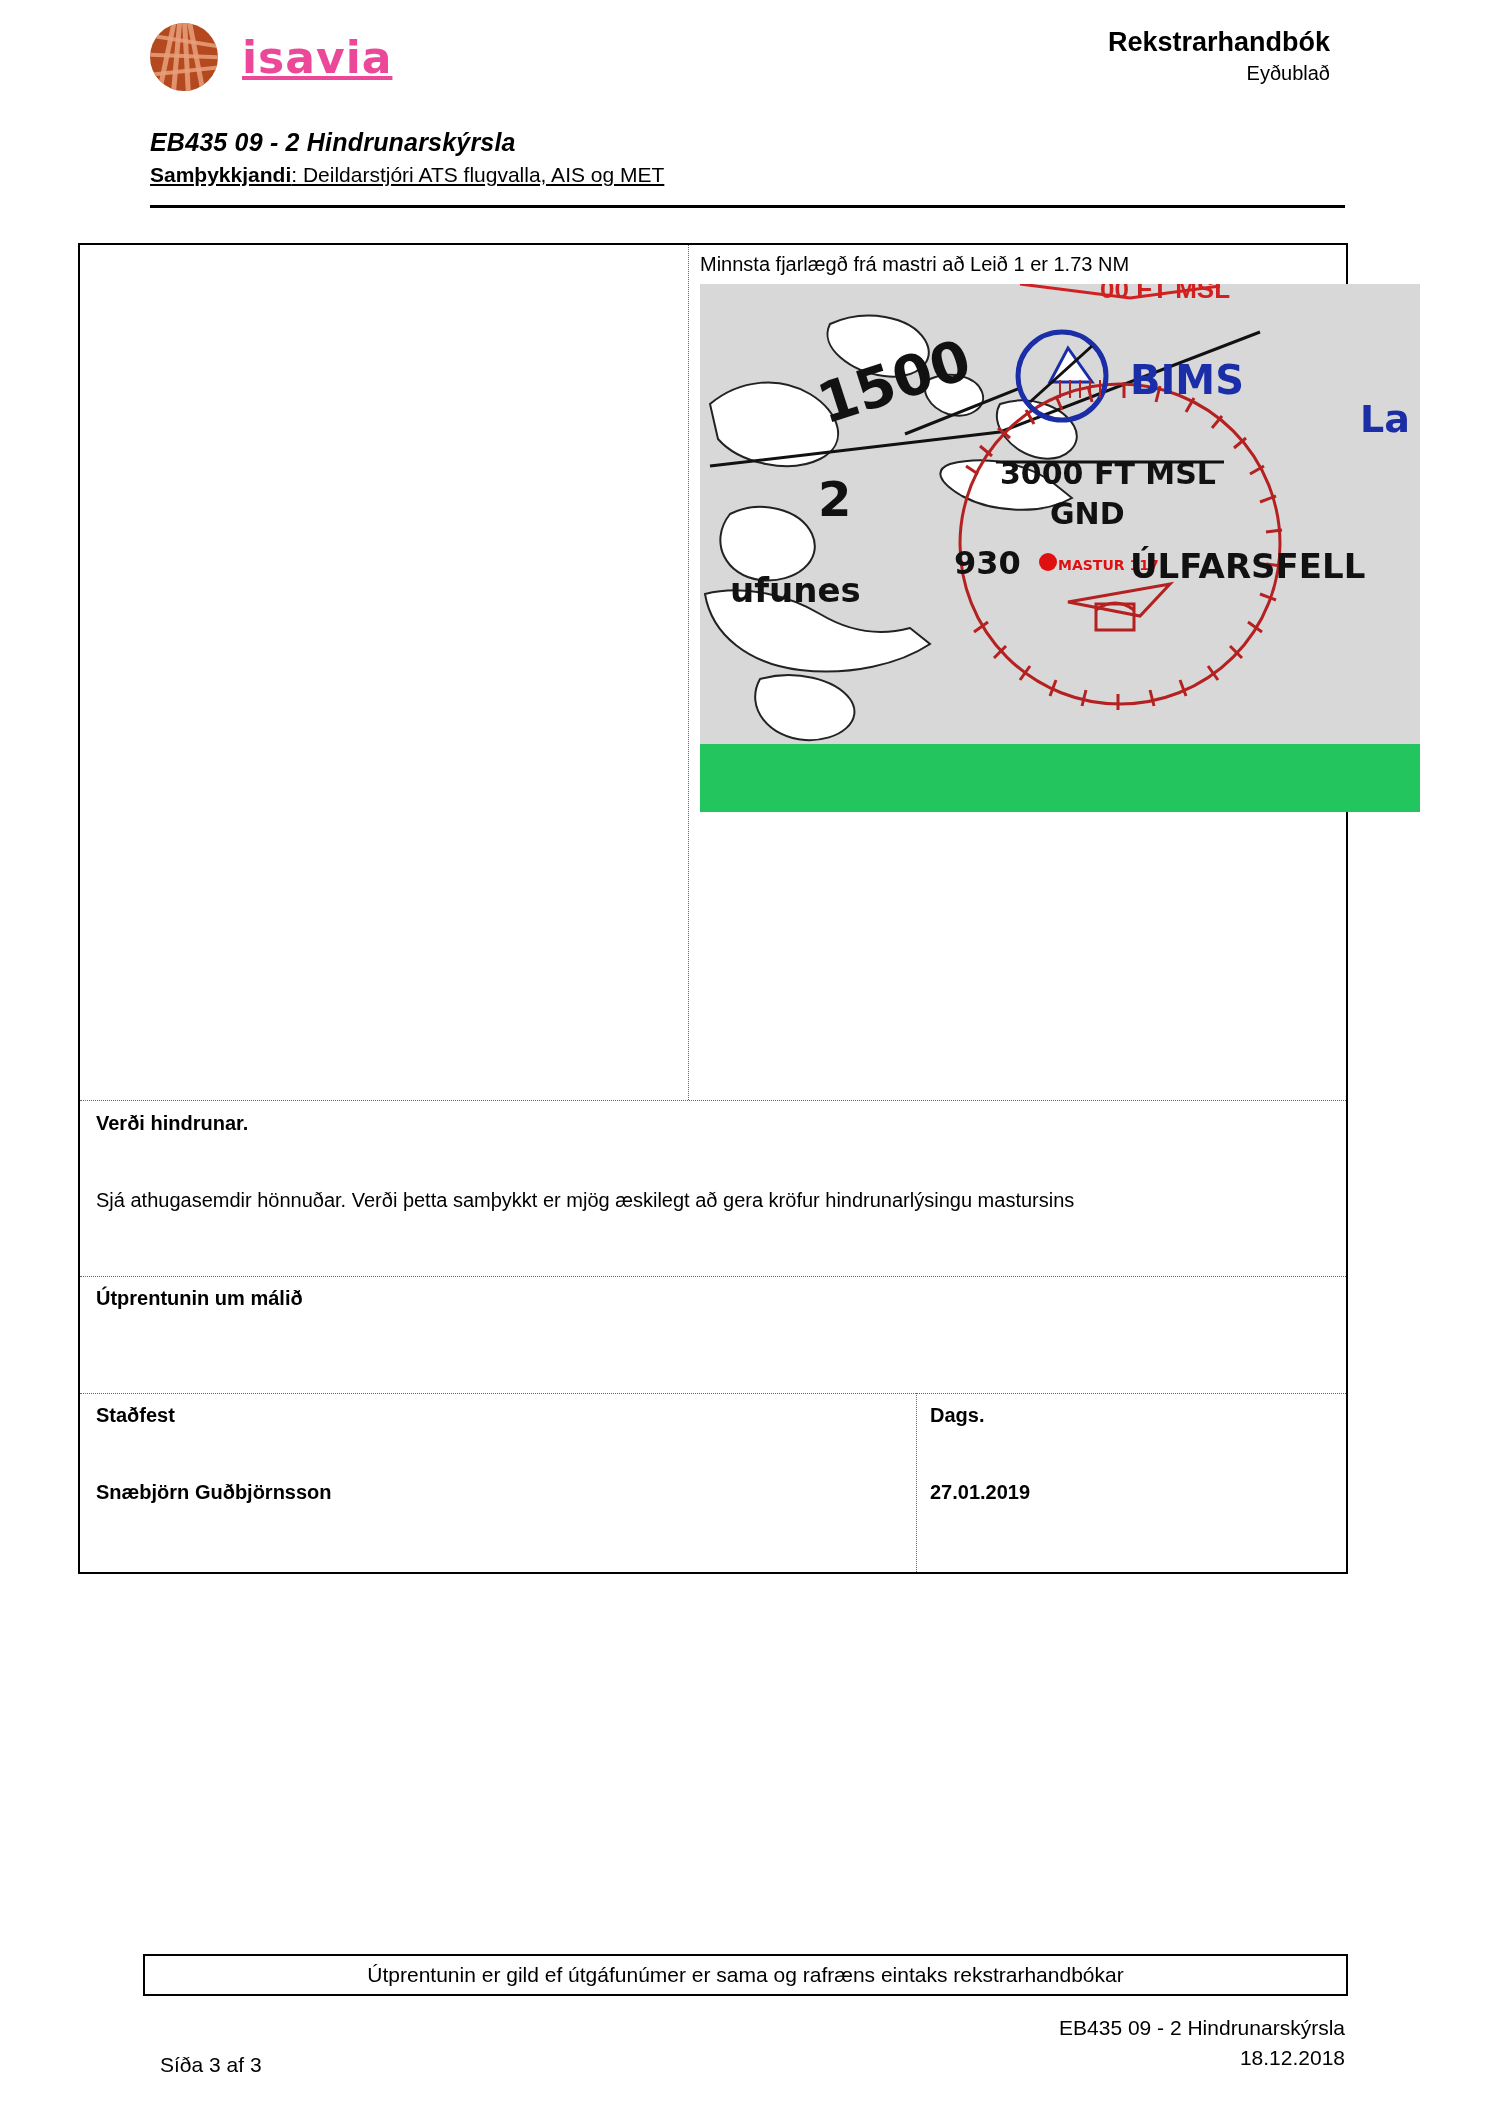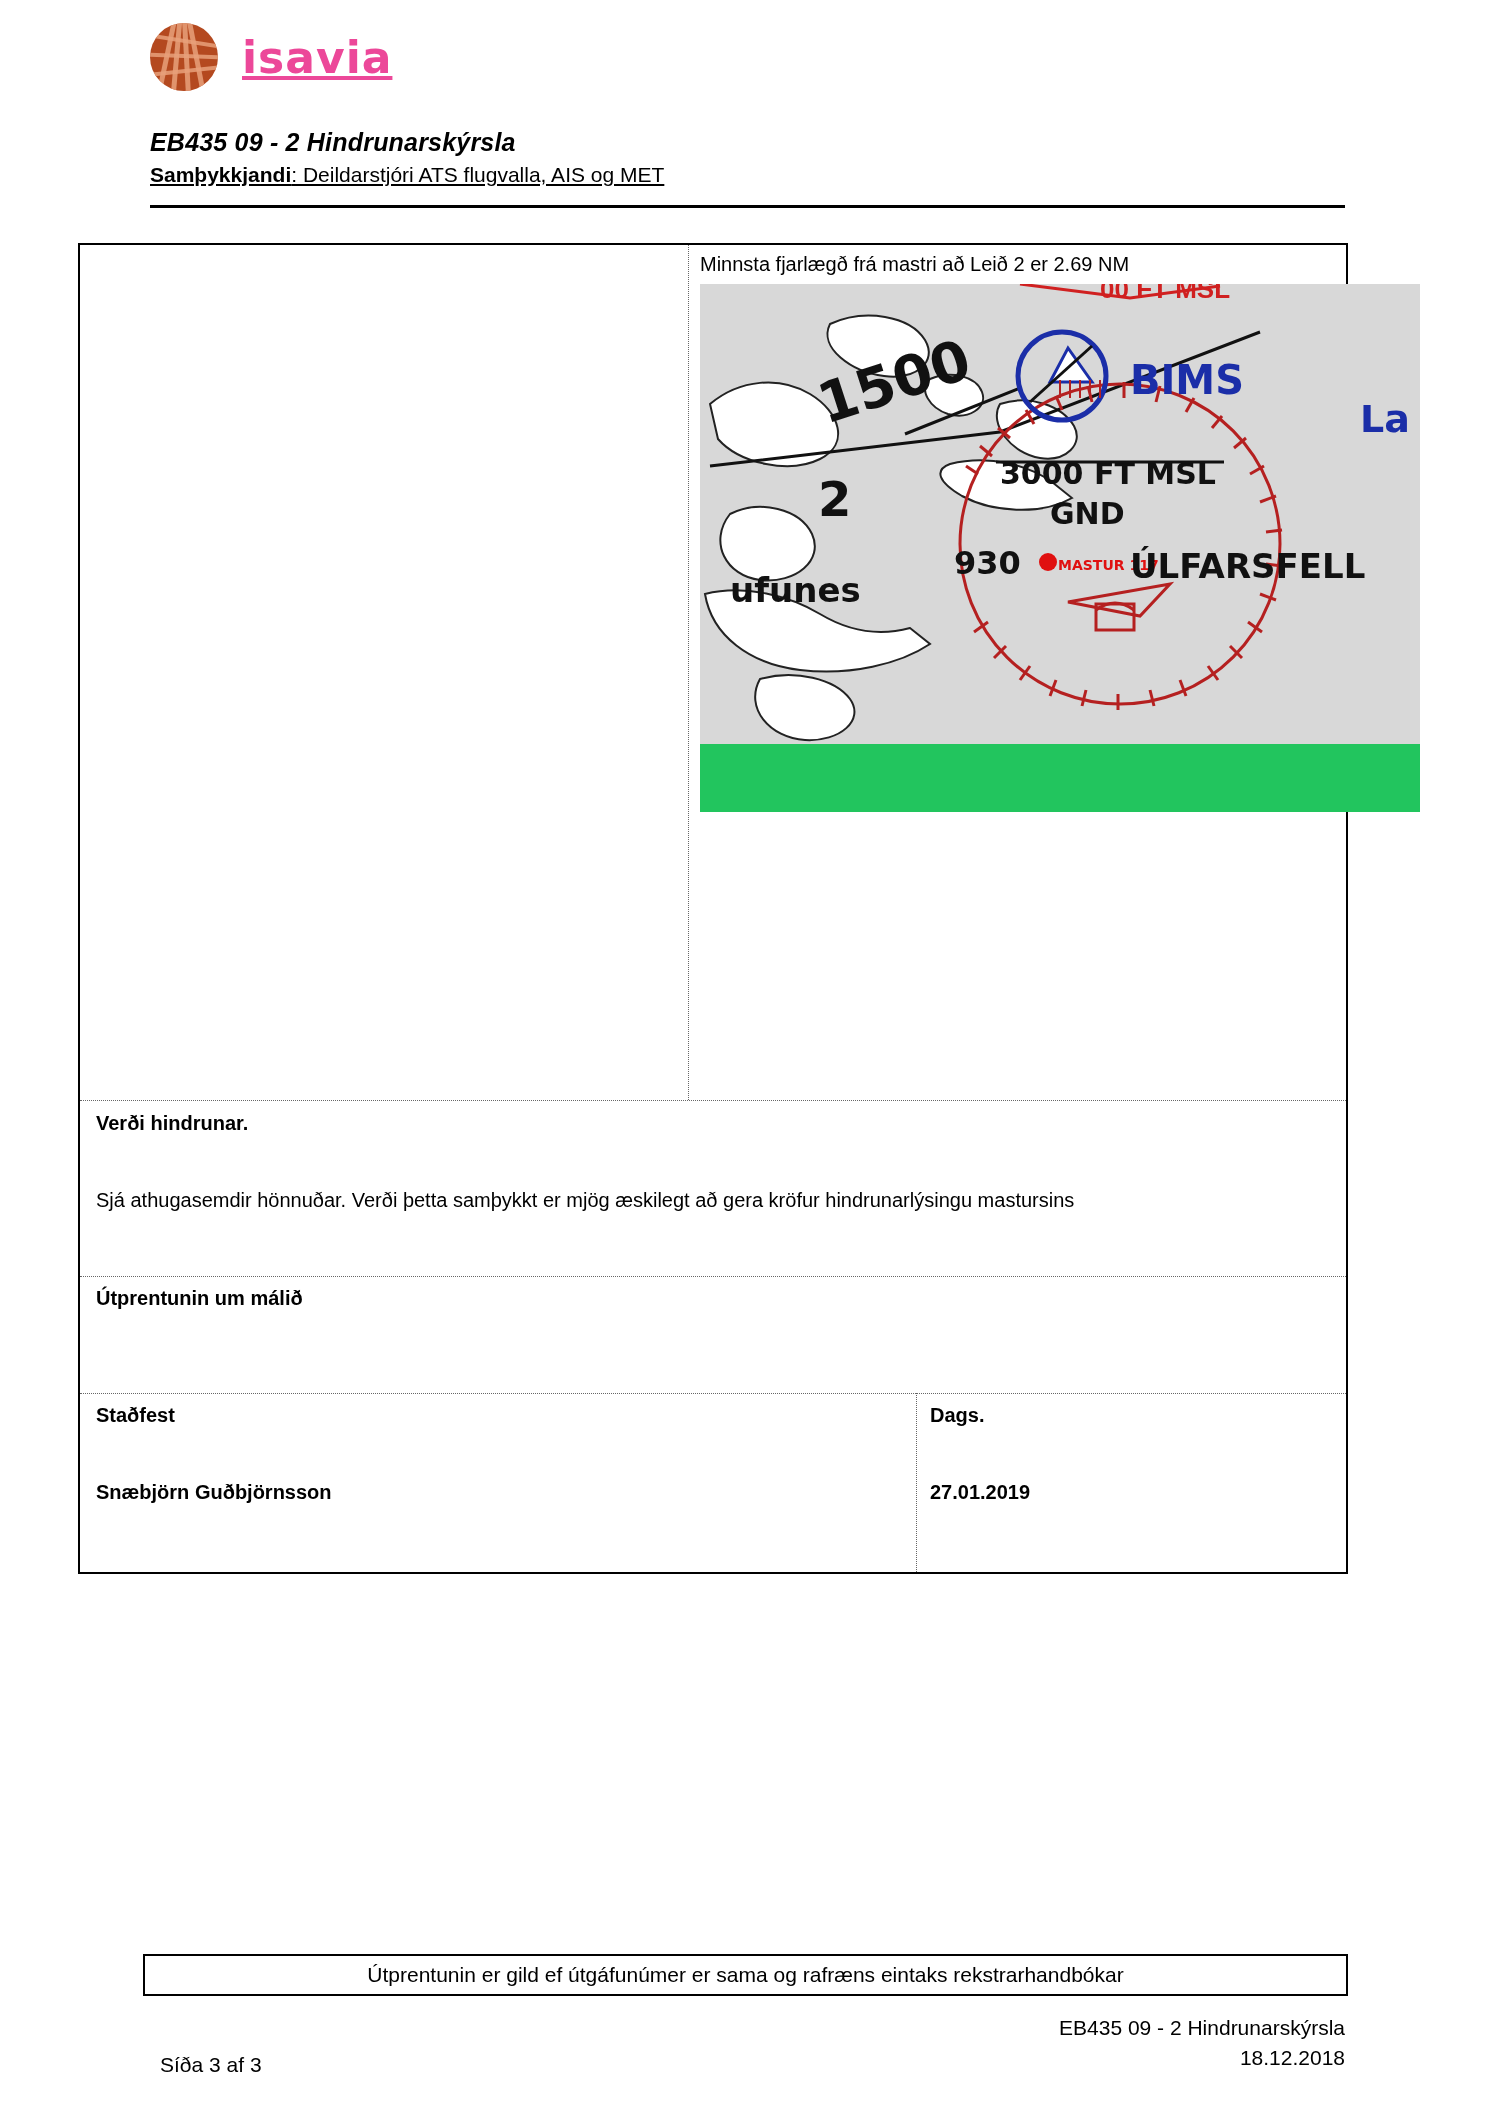--- a/index.html
+++ b/index.html
@@ -229,39 +229,43 @@
         <div class="ray r1"></div>
         <div class="ray r2"></div>
         <div class="ray r3"></div>
         <div class="ray r4"></div>
         <div class="ray c1"></div>
         <div class="ray c2"></div>
         <div class="ray c3"></div>
       </div>
       <div class="logo-text">isavia</div>
     </div>
+    <div class="header-right">
+      <div class="header-title">Rekstrarhandbók</div>
+      <div class="header-sub">Eyðublað</div>
+    </div>
   </div>
 
   <div class="doc-title-block">
     <div class="doc-title">EB435 09 - 2 Hindrunarskýrsla</div>
     <div class="doc-approver">
       <b>Samþykkjandi</b><span>: Deildarstjóri ATS flugvalla, AIS og MET</span>
     </div>
   </div>
   <div class="title-rule"></div>
 
   <div class="main-table">
 
     <div class="cell-divider-v"></div>
     <div class="row-divider rd1"></div>
     <div class="row-divider rd2"></div>
     <div class="row-divider rd3"></div>
     <div class="cell-divider-v2"></div>
 
-    <div class="caption">Minnsta fjarlægð frá mastri að Leið 2 er 2.69 NM</div>
+    <div class="caption">Minnsta fjarlægð frá mastri að Leið 1 er 1.73 NM</div>
 
     <div class="map-box">
       <svg class="map-svg" width="720" height="460" viewBox="0 0 720 460" xmlns="http://www.w3.org/2000/svg">
         <rect x="0" y="0" width="720" height="460" fill="#d8d8d8"></rect>
 
         <path d="M10 120 C40 95, 80 92, 110 110 C140 128, 150 160, 120 175 C90 190, 40 180, 18 155 Z" fill="#ffffff" stroke="#222" stroke-width="2"></path>
         <path d="M30 230 C60 215, 100 225, 112 250 C124 276, 96 300, 60 296 C26 292, 8 258, 30 230 Z" fill="#ffffff" stroke="#222" stroke-width="2"></path>
         <path d="M5 310 C45 300, 90 312, 120 330 C150 348, 180 352, 210 344 L230 360 C200 380, 150 392, 100 386 C50 380, 12 352, 5 310 Z" fill="#ffffff" stroke="#222" stroke-width="2"></path>
         <path d="M60 395 C95 385, 135 395, 150 415 C165 436, 140 458, 105 456 C70 454, 44 424, 60 395 Z" fill="#ffffff" stroke="#222" stroke-width="2"></path>
         <path d="M130 40 C165 24, 210 32, 225 56 C238 78, 216 96, 184 92 C152 88, 118 64, 130 40 Z" fill="#ffffff" stroke="#222" stroke-width="2"></path>

